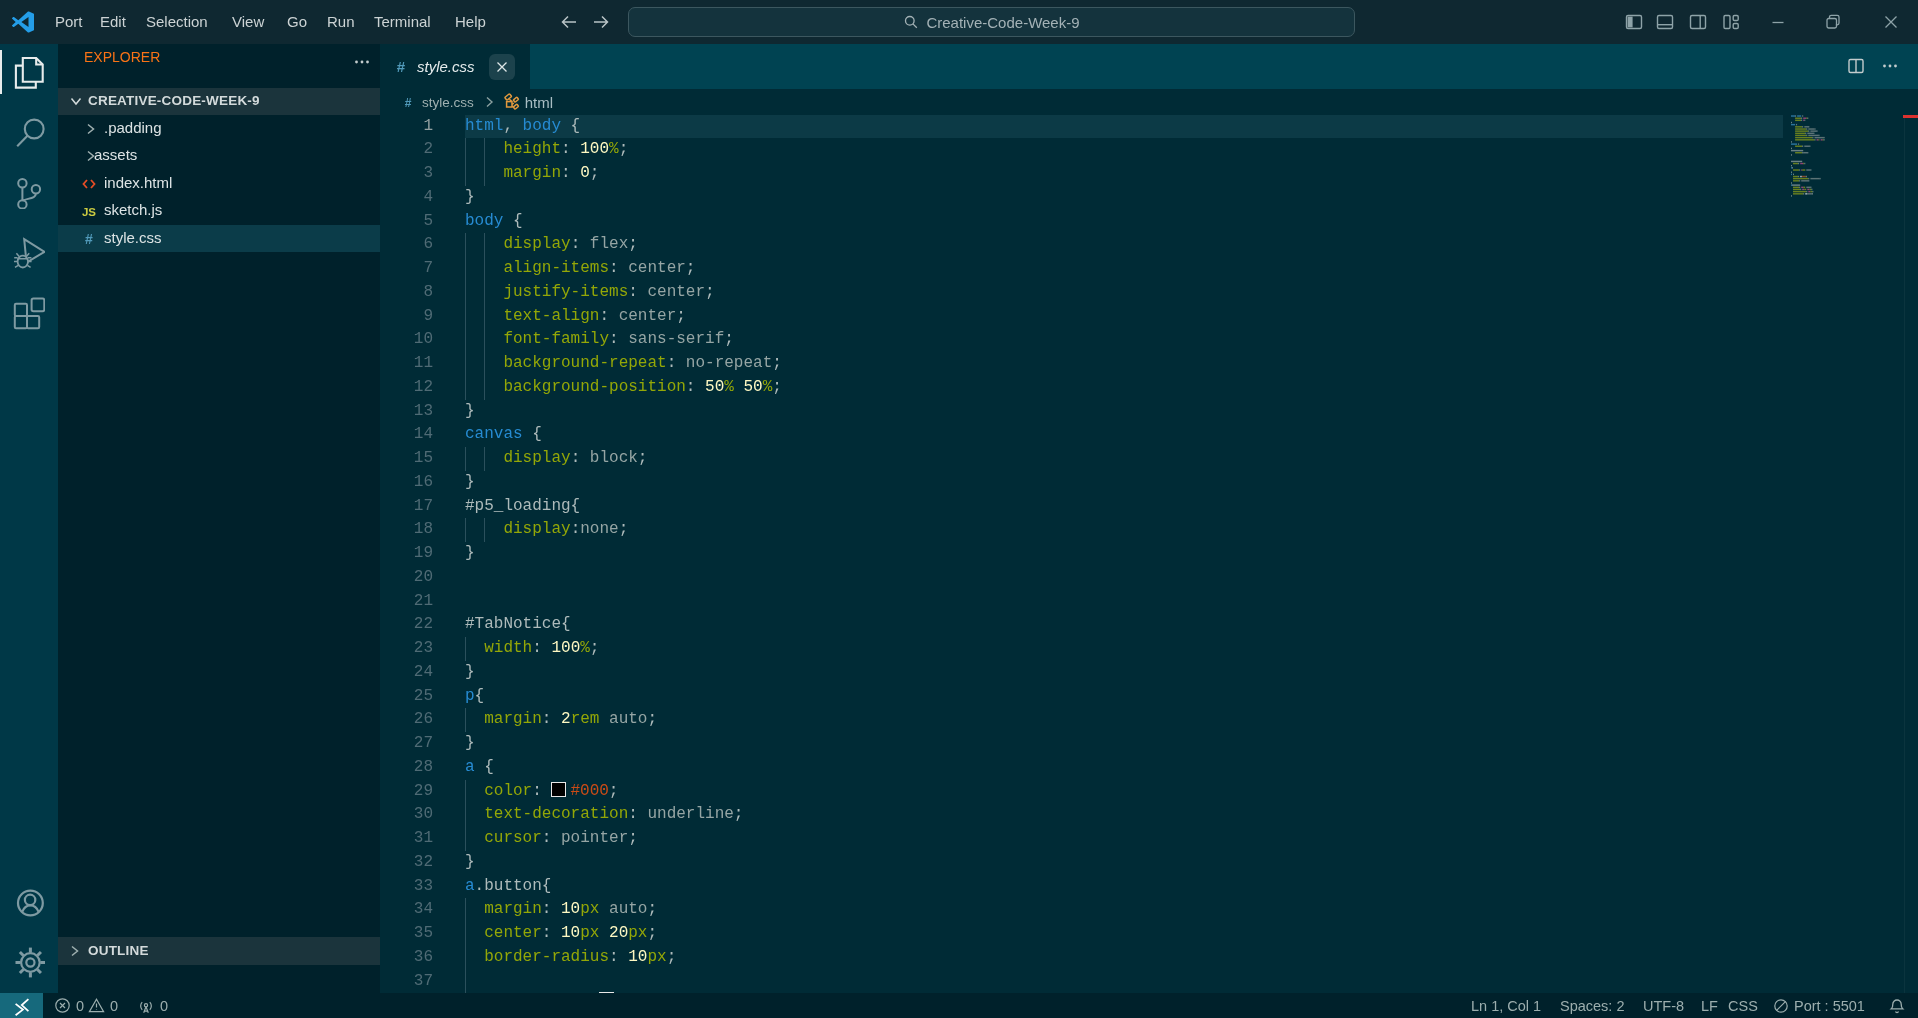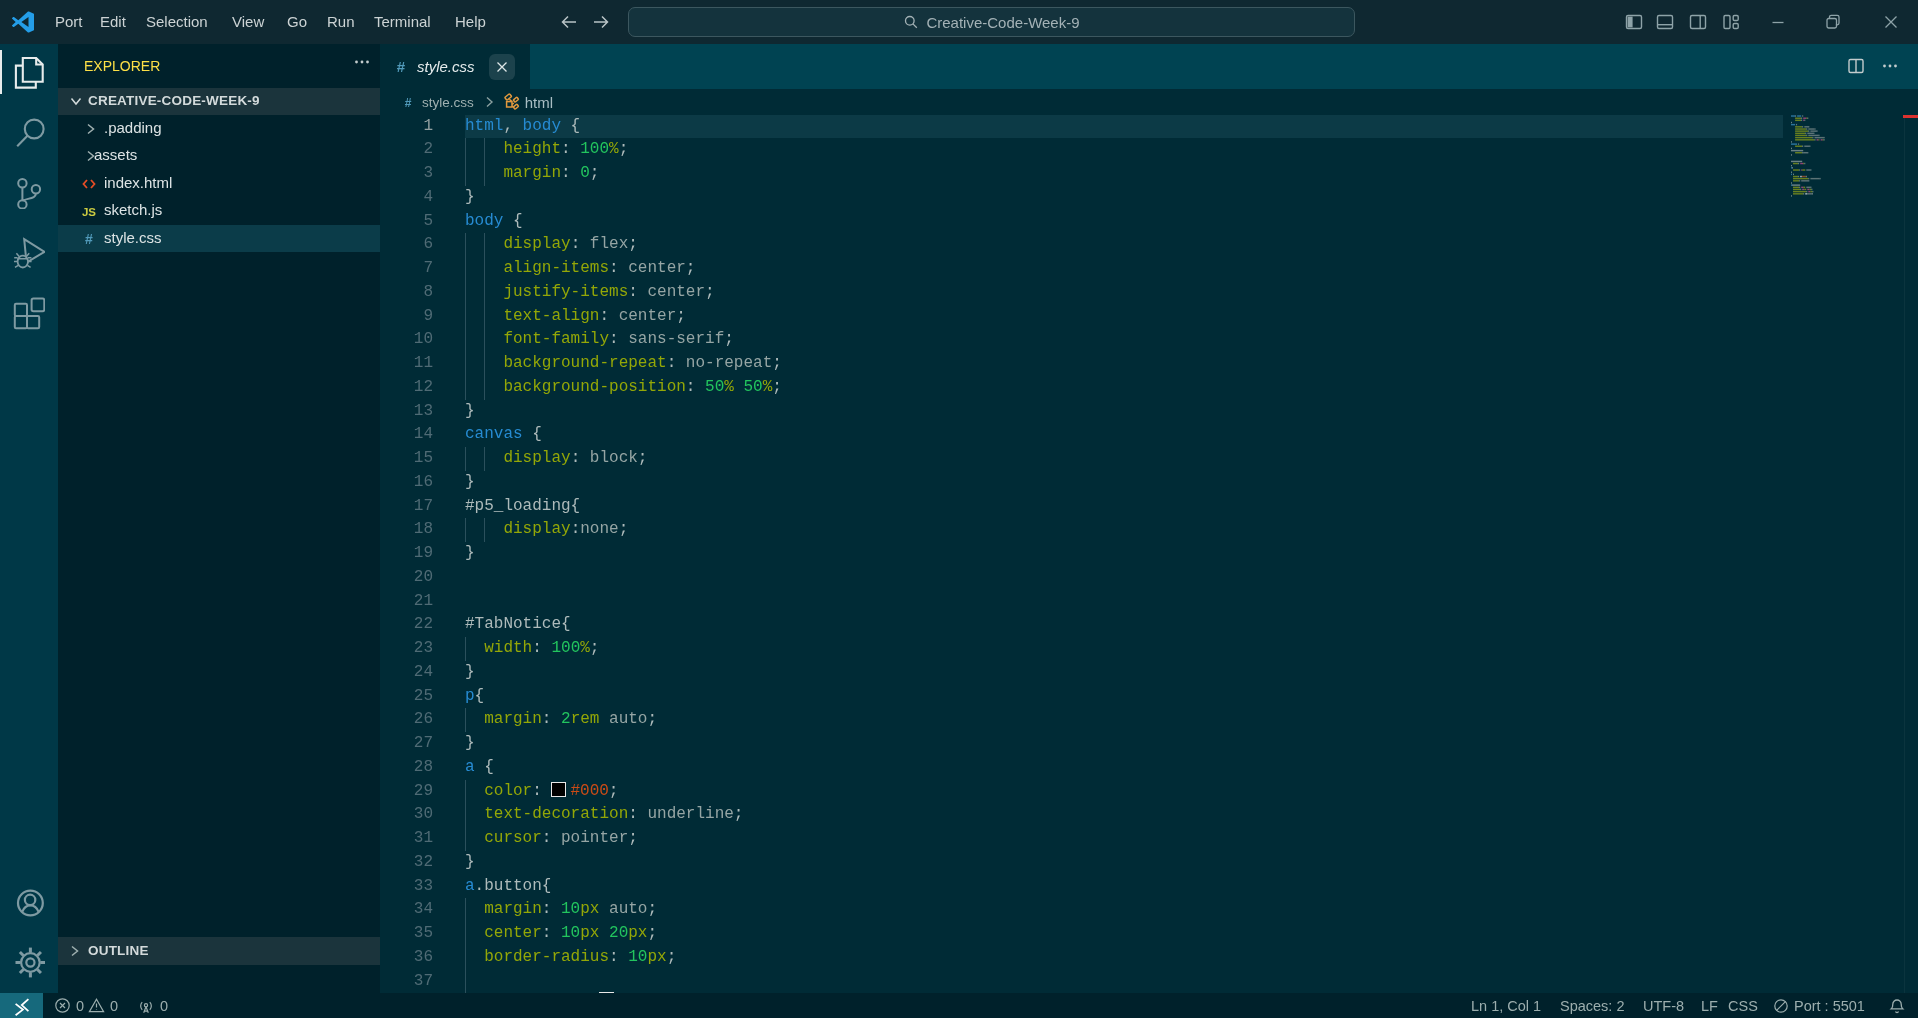--- a/index.html
+++ b/index.html
@@ -24,21 +24,21 @@
 .tabx { margin-left:14px; width:26px; height:26px; border-radius:6px; background:rgba(255,255,255,0.11);
   display:flex; align-items:center; justify-content:center; }
 .crumbs { position:absolute; left:380px; top:89px; width:1538px; height:26px; background:#002b36;
   display:flex; align-items:center; color:#9fb0b0; font-size:13.5px; }
 .editor { position:absolute; left:380px; top:89px; width:1538px; height:904px; background:#002b36; }
 .gnum { position:absolute; width:433px; text-align:right; font-family:"Liberation Mono",monospace;
   font-size:16px; line-height:23.75px; height:23.75px; left:-380px; }
 .gn { color:#4f6b75; } .gna { color:#93a1a1; }
 .cline { position:absolute; left:85px; white-space:pre; font-family:Liberation Mono, monospace;
   font-size:16px; line-height:23.75px; height:23.75px; }
-.tb { color:#268bd2; } .to { color:#93a707; } .tn { color:#22c55e; }
+.tb { color:#268bd2; } .to { color:#93a707; } .tn { color:#fef9c3; }
 .tv { color:#95a5a4; } .tp { color:#aebbbb; } .tx { color:#cb4b16; }
 .sw { display:inline-block; width:15px; height:15px; border:1px solid #e8e8e8; vertical-align:-2px; margin-right:4px; }
 .iguide { position:absolute; width:1px; background:#2b505c; }
 .statusbar { position:absolute; left:0; top:993px; width:1918px; height:25px; background:#00212b;
   color:#9caeae; font-size:14.5px; }
 .sitem { position:absolute; top:0; height:25px; display:flex; align-items:center; gap:5px; }
 </style></head>
 <body>
 <div class="editor">
 <div class="abs" style="left:85px;top:25.50px;width:1318px;height:23.75px;background:#0c3a46"></div>
@@ -407,21 +407,21 @@
         <rect x="15.9" y="1.6" width="3" height="5" fill="#7e9aa2" transform="rotate(90 17.4 16.5)"></rect>
         <rect x="15.9" y="1.6" width="3" height="5" fill="#7e9aa2" transform="rotate(135 17.4 16.5)"></rect>
         <rect x="15.9" y="1.6" width="3" height="5" fill="#7e9aa2" transform="rotate(180 17.4 16.5)"></rect>
         <rect x="15.9" y="1.6" width="3" height="5" fill="#7e9aa2" transform="rotate(225 17.4 16.5)"></rect>
         <rect x="15.9" y="1.6" width="3" height="5" fill="#7e9aa2" transform="rotate(270 17.4 16.5)"></rect>
         <rect x="15.9" y="1.6" width="3" height="5" fill="#7e9aa2" transform="rotate(315 17.4 16.5)"></rect>
       </svg>
     </div>
 </div>
 <div class="sidebar">
-<div class="abs" style="left:26px;top:14px;color:#fde047;font-size:14px">EXPLORER</div>
+<div class="abs" style="left:26px;top:5px;color:#f97316;font-size:14px">EXPLORER</div>
 <div class="abs" style="left:294px;top:8px">
       <svg width="20" height="20" viewBox="0 0 20 20" style="">
         <g fill="#c3cccd">
           <circle cx="4.5" cy="10" r="1.4"></circle>
           <circle cx="10" cy="10" r="1.4"></circle>
           <circle cx="15.5" cy="10" r="1.4"></circle>
         </g>
       </svg>
     </div>
 <div class="sechead" style="top:44px;height:26.5px;line-height:26.5px">

